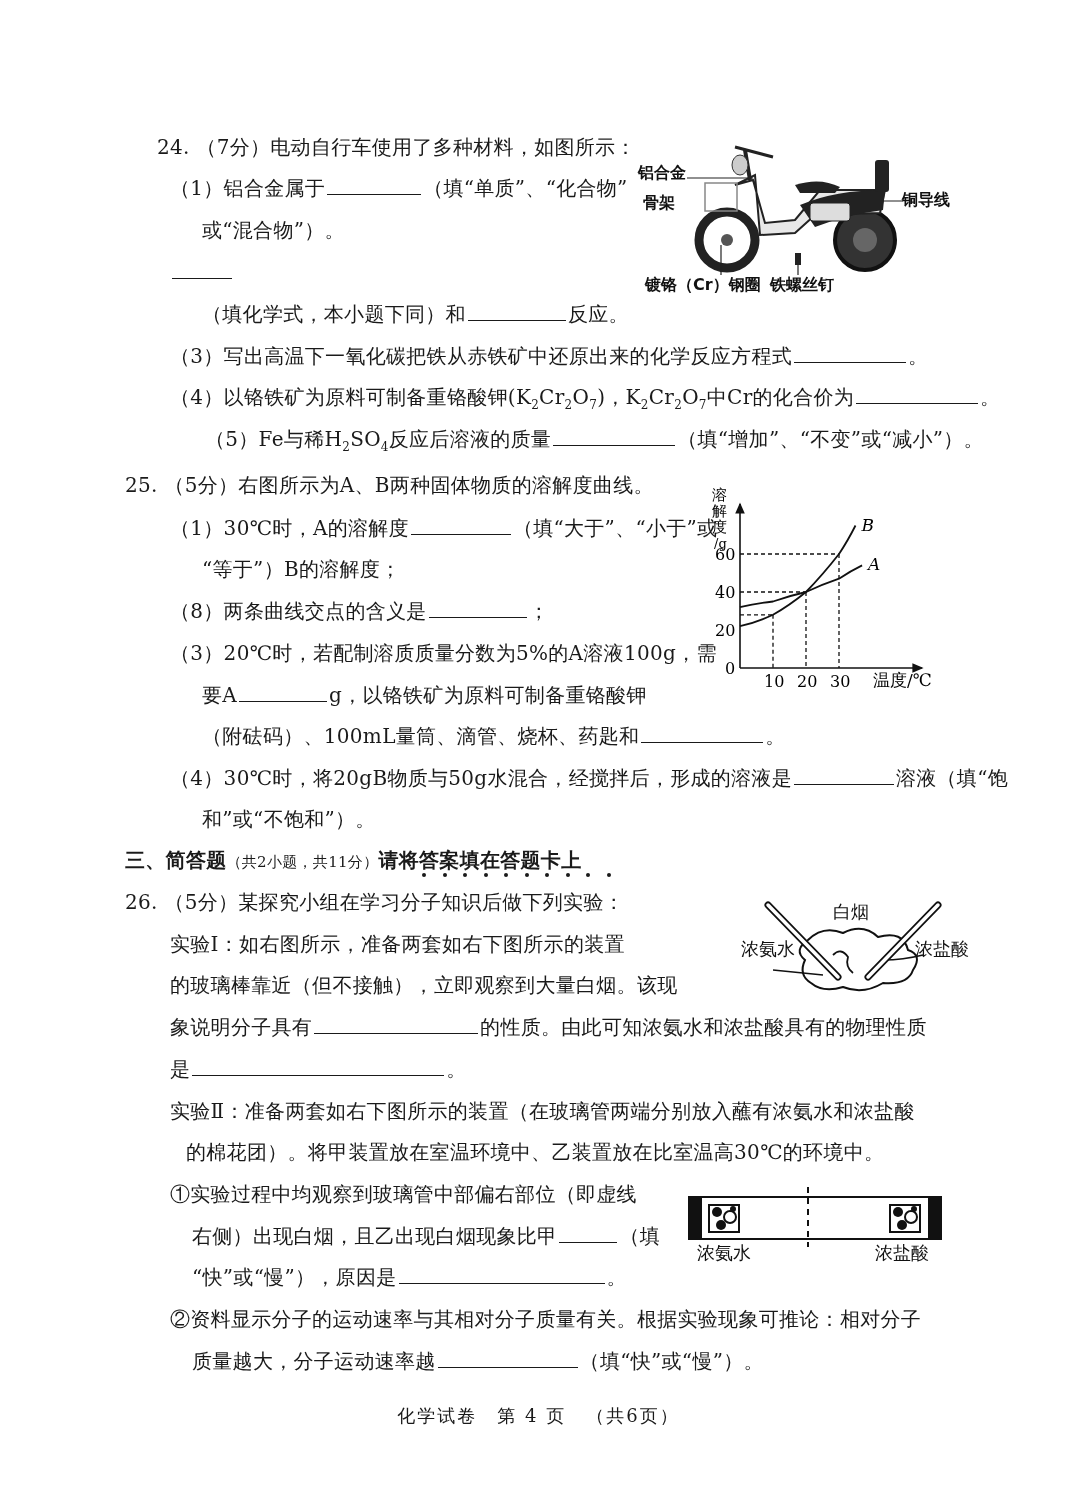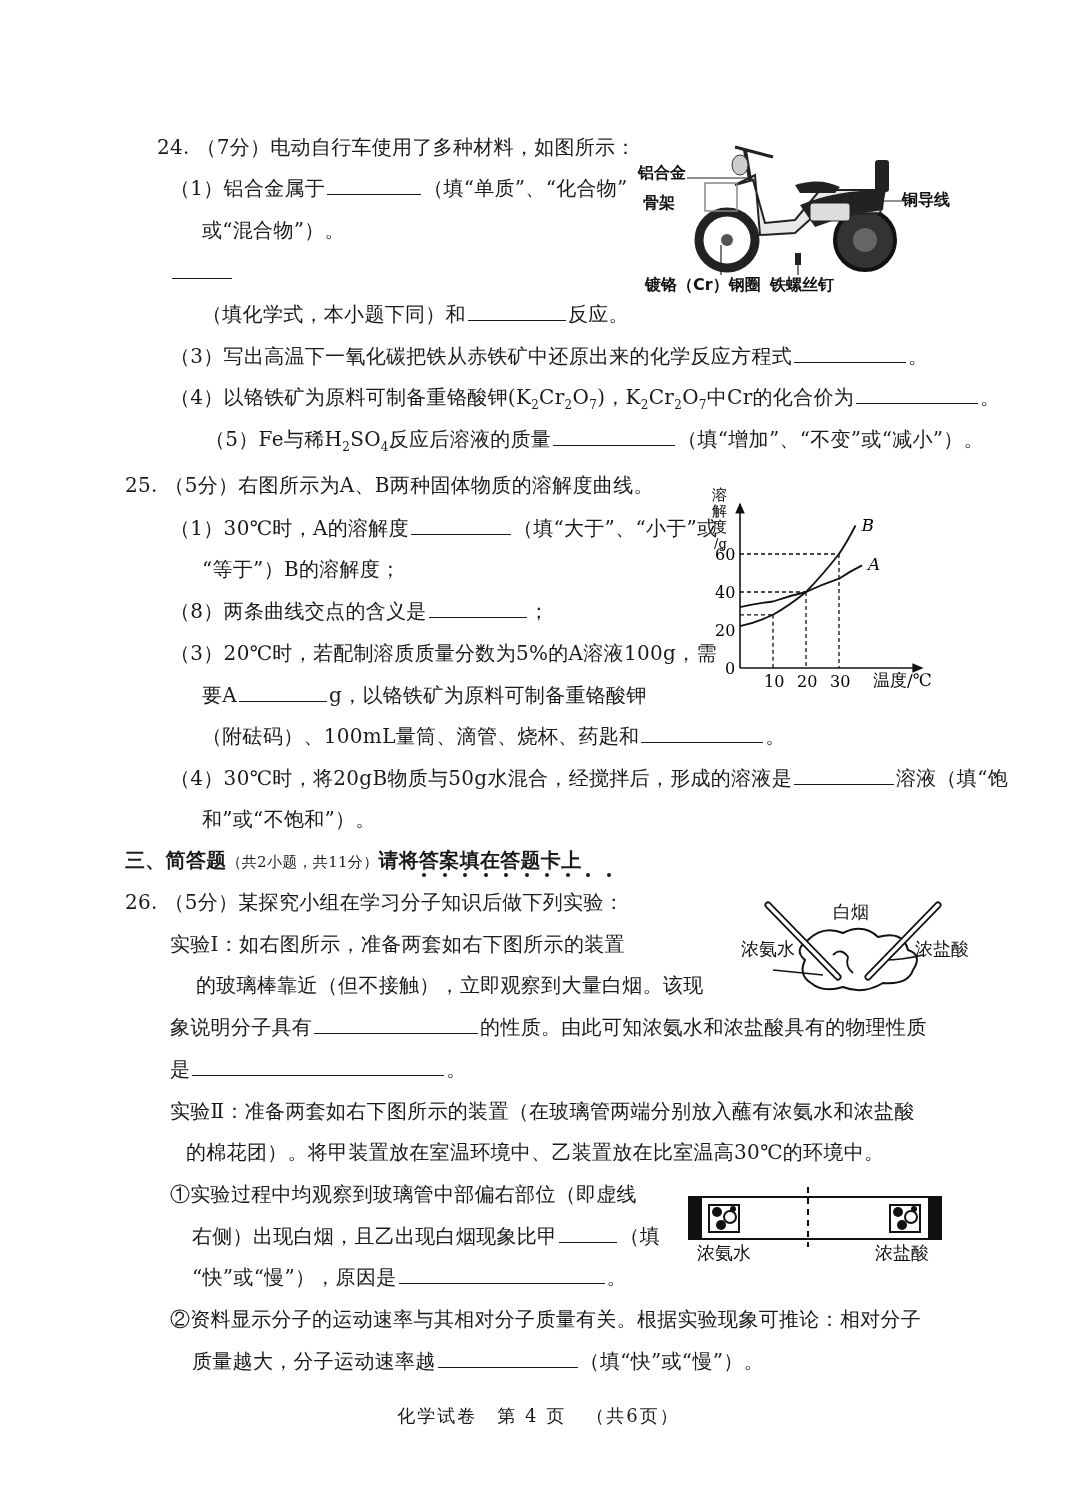--- a/index.html
+++ b/index.html
@@ -146,21 +146,21 @@
     <span style="left: 90px;"></span>
     <span style="left: 110.5px;"></span>
     <span style="left: 131px;"></span>
     <span style="left: 151.5px;"></span>
     <span style="left: 172px;"></span>
     <span style="left: 192.5px;"></span>
   </div>
 
 <div class="ln" style="left:125px;top:888px;">26. （5分）某探究小组在学习分子知识后做下列实验：</div>
 <div class="ln" style="left:170px;top:930px;">实验Ⅰ：如右图所示，准备两套如右下图所示的装置</div>
-<div class="ln" style="left:170px;top:971px;margin-left:26px;">的玻璃棒靠近（但不接触），立即观察到大量白烟。该现</div>
+<div class="ln" style="left:170px;top:971px;">的玻璃棒靠近（但不接触），立即观察到大量白烟。该现</div>
 <div class="ln" style="left:170px;top:1013px;">
   <span>象说明分子具有</span><span class="blank" style="width:164px"></span><span>的性质。由此可知浓氨水和浓盐酸具有的物理性质</span>
 </div>
 <div class="ln" style="left:170px;top:1055px;">
   <span>是</span><span class="blank" style="width:252px"></span><span>。</span>
 </div>
 <div class="ln" style="left:170px;top:1097px;">实验Ⅱ：准备两套如右下图所示的装置（在玻璃管两端分别放入蘸有浓氨水和浓盐酸</div>
 <div class="ln" style="left:186px;top:1138px;">的棉花团）。将甲装置放在室温环境中、乙装置放在比室温高30℃的环境中。</div>
 <div class="ln" style="left:170px;top:1180px;">①实验过程中均观察到玻璃管中部偏右部位（即虚线</div>
 <div class="ln" style="left:192px;top:1222px;">

